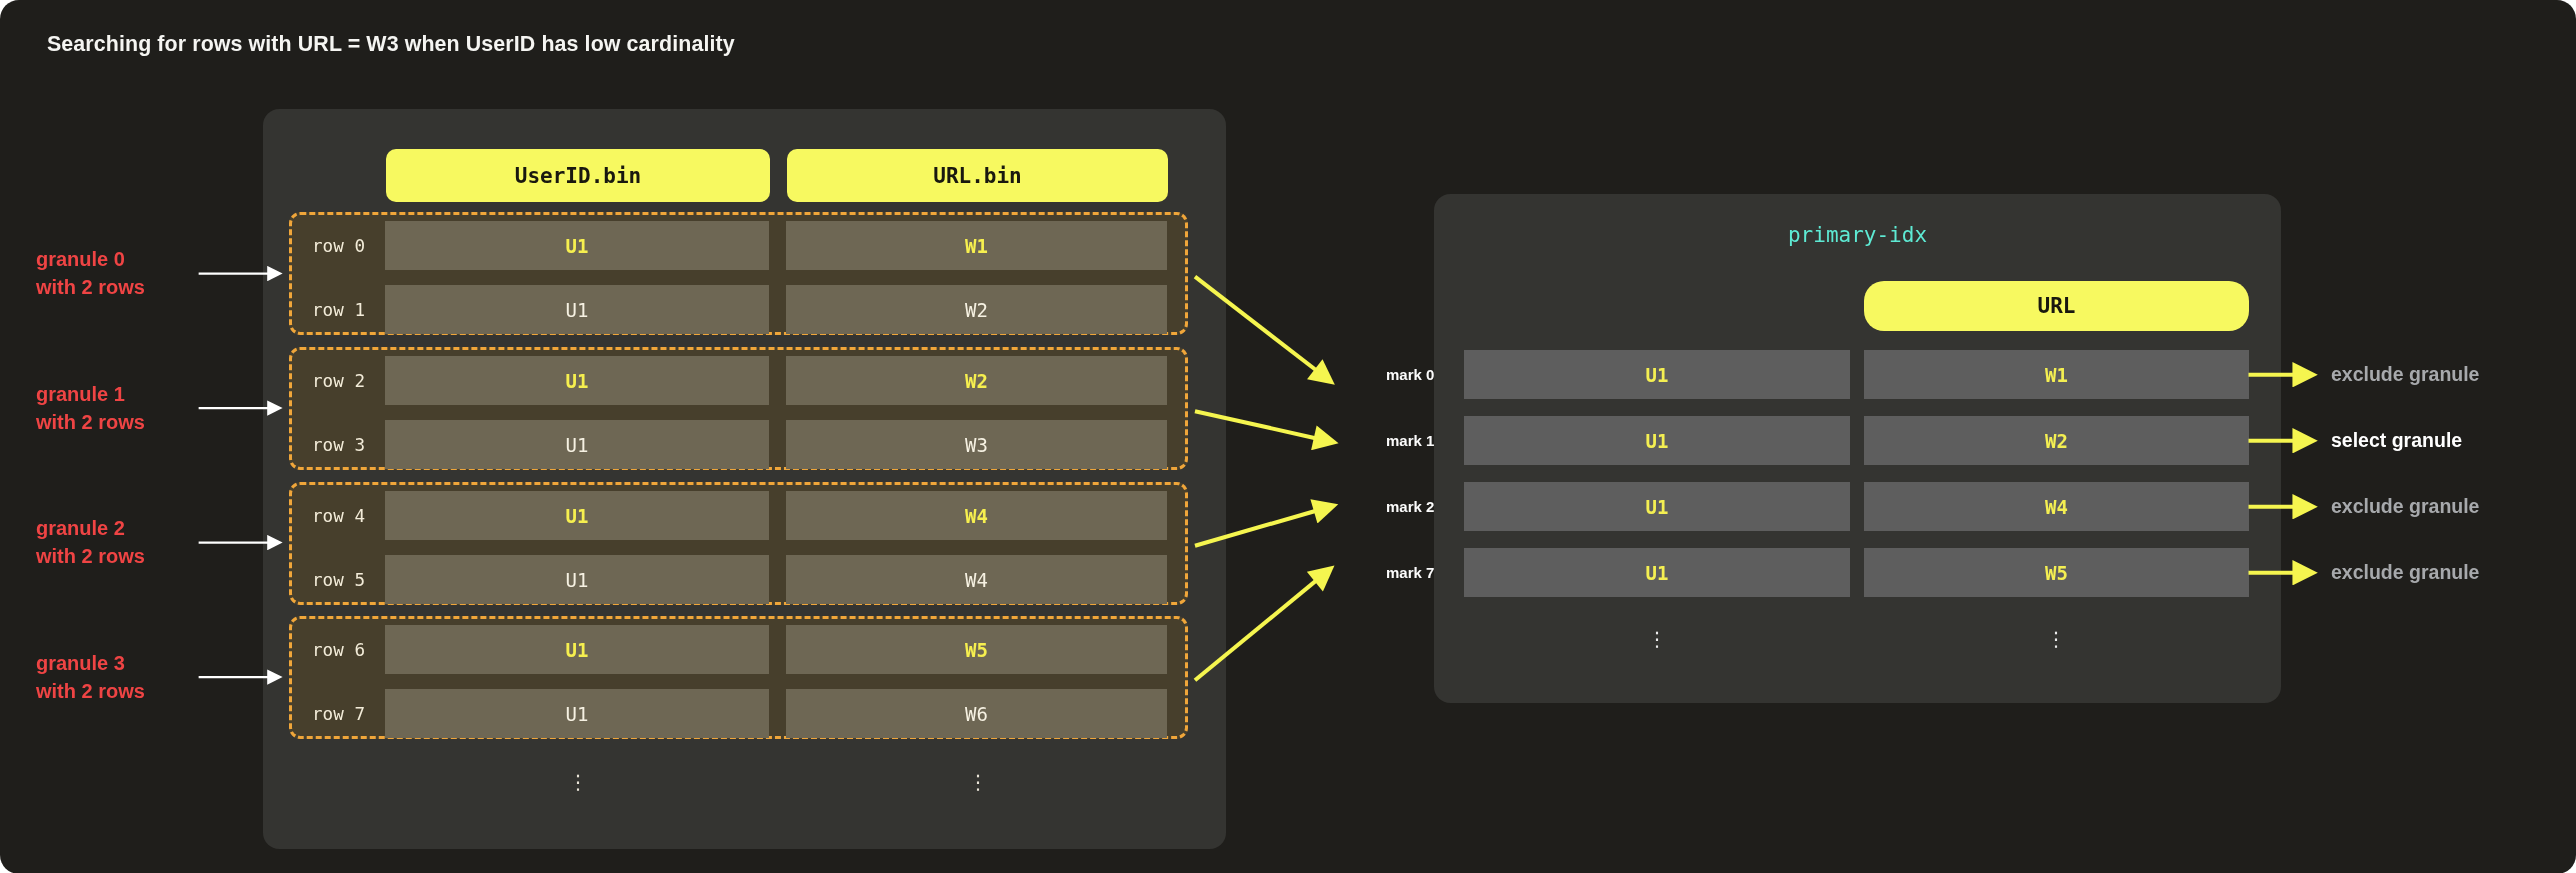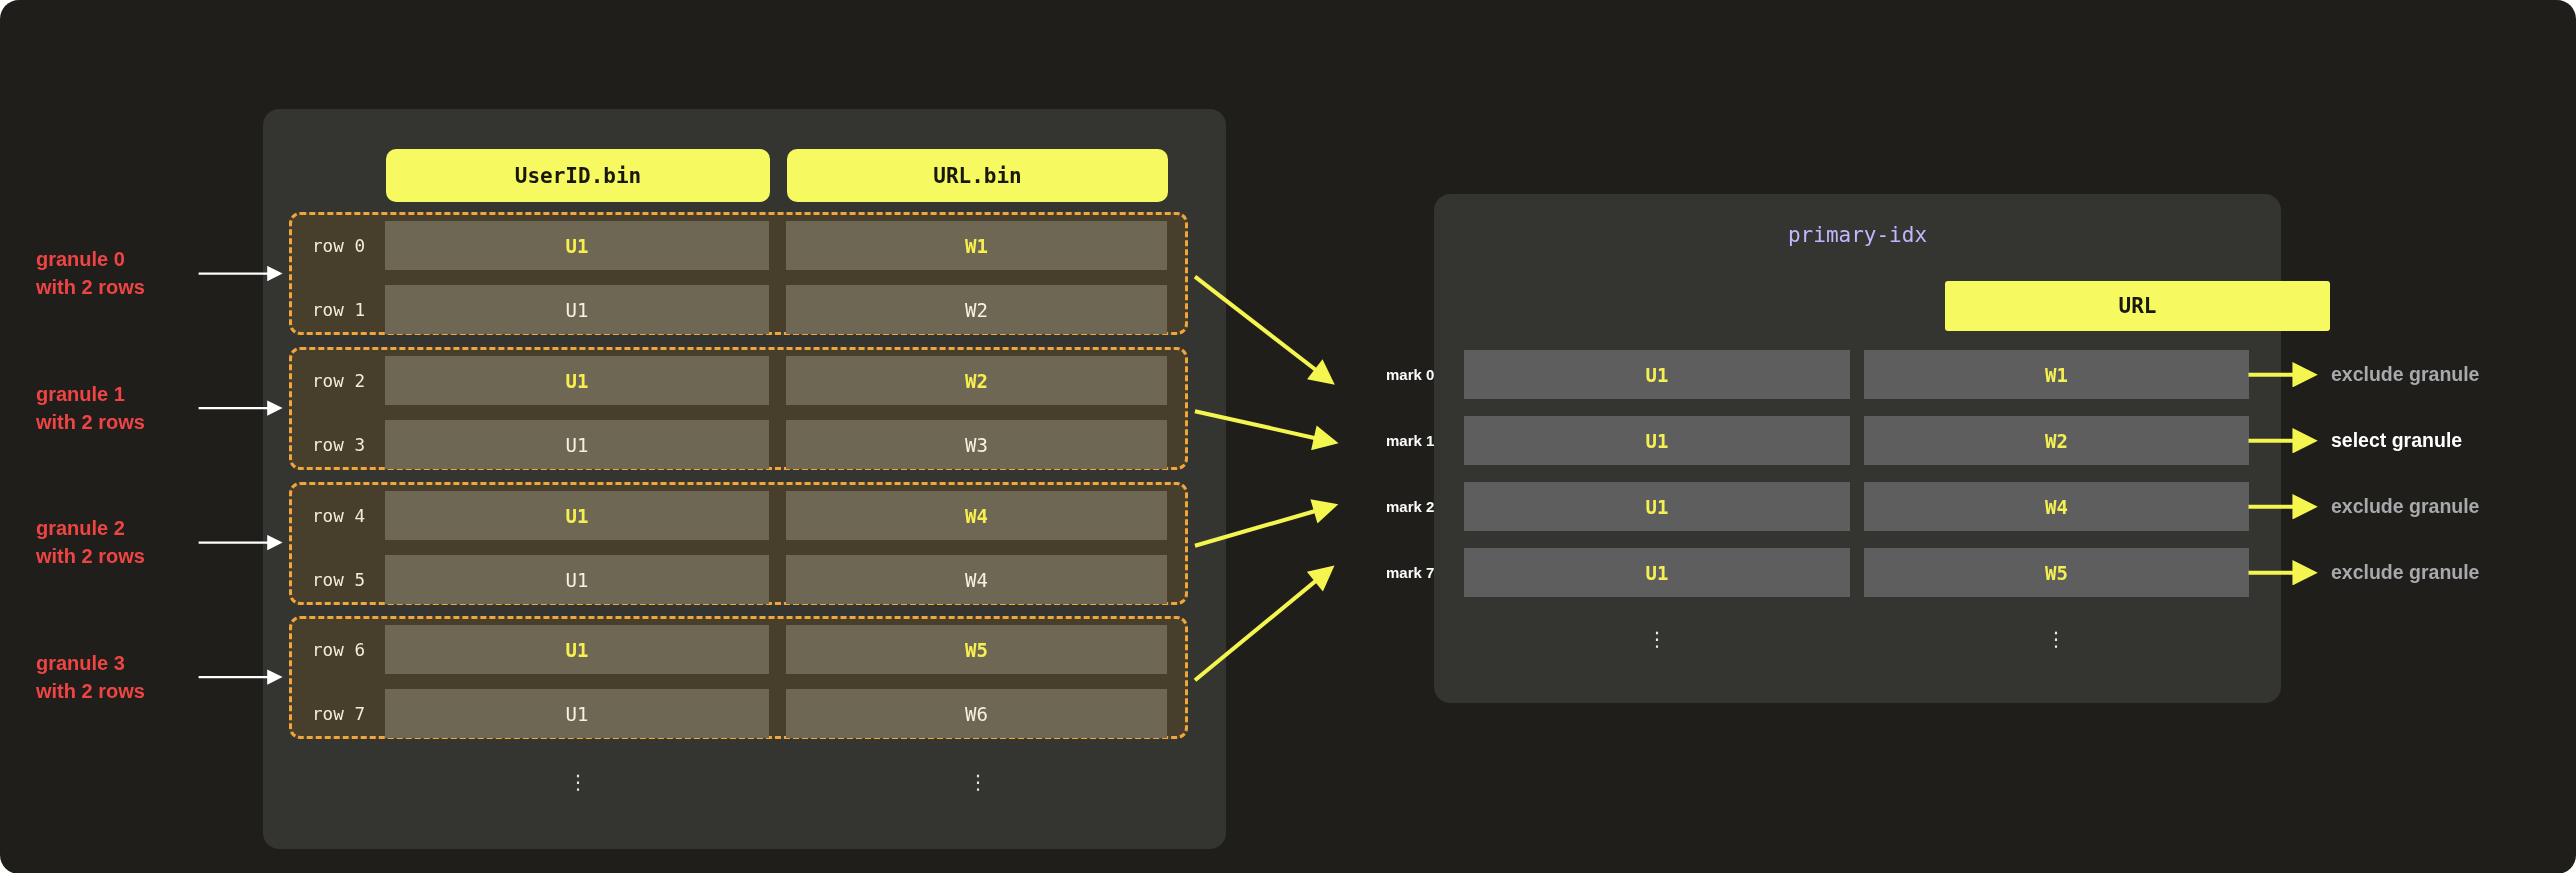--- a/index.html
+++ b/index.html
@@ -53,31 +53,32 @@
     left:1386px;color:#fbfbfb;font-weight:700;font-size:15px;line-height:26.4px;
   }
   .decision-label{
     left:2331px;font-weight:700;font-size:19.5px;line-height:26.4px;
   }
   .decision-exclude{color:#a7a9ac;}
   .decision-select{color:#ffffff;}
 
   .pidx-title{
     left:1434px;top:221px;width:847px;text-align:center;
-    color:#c4b5fd;font-size:21px;line-height:29px;
+    color:#5eead4;font-size:21px;line-height:29px;
   }
   .rcell{background:#5e5e5e;color:#f4ef52;font-weight:700;}
 
   svg.overlay{position:absolute;left:0;top:0;pointer-events:none;}
 </style>
 </head>
 <body>
 
 <div id="canvas">
 
+  <div class="abs page-title">Searching for rows with URL = W3 when UserID has low cardinality</div>
 
   <div class="abs panel panel-left"></div>
 
   <div class="abs pill mono" style="left:787px;top:149px;width:381px;height:53px;">URL.bin</div>
   <div class="abs pill mono" style="left:386px;top:149px;width:384px;height:53px;">UserID.bin</div>
 
   <div class="abs granule" style="top:212px;padding-left:36px;">
     <div class="abs rowlabel mono" style="top:14.5px;">row 0</div>
     <div class="abs rowlabel mono" style="top:79px;">row 1</div>
     <div class="abs cell mono hot" style="left:93px;top:6.3px;width:384px;">U1</div>
@@ -134,21 +135,21 @@
   </div>
 
   <div class="abs mark-label" style="top:362px;">mark 0</div>
   <div class="abs mark-label" style="top:428px;">mark 1</div>
   <div class="abs mark-label" style="top:494px;">mark 2</div>
   <div class="abs mark-label" style="top:560px;">mark 7</div>
 
   <div class="abs panel panel-right"></div>
   <div class="abs pidx-title mono">primary-idx</div>
 
-  <div class="abs pill mono" style="left:1945px;top:281px;width:385px;height:50px;border-radius:3px;">URL</div>
+  <div class="abs pill mono" style="left:1864px;top:281px;width:385px;height:50px;border-radius:20px;">URL</div>
 
   <div class="abs cell mono rcell" style="left:1464px;top:350px;width:386px;">U1</div>
   <div class="abs cell mono rcell" style="left:1864px;top:350px;width:385px;">W1</div>
 
   <div class="abs cell mono rcell" style="left:1464px;top:416px;width:386px;">U1</div>
   <div class="abs cell mono rcell" style="left:1864px;top:416px;width:385px;">W2</div>
 
   <div class="abs cell mono rcell" style="left:1464px;top:482px;width:386px;">U1</div>
   <div class="abs cell mono rcell" style="left:1864px;top:482px;width:385px;">W4</div>
 

